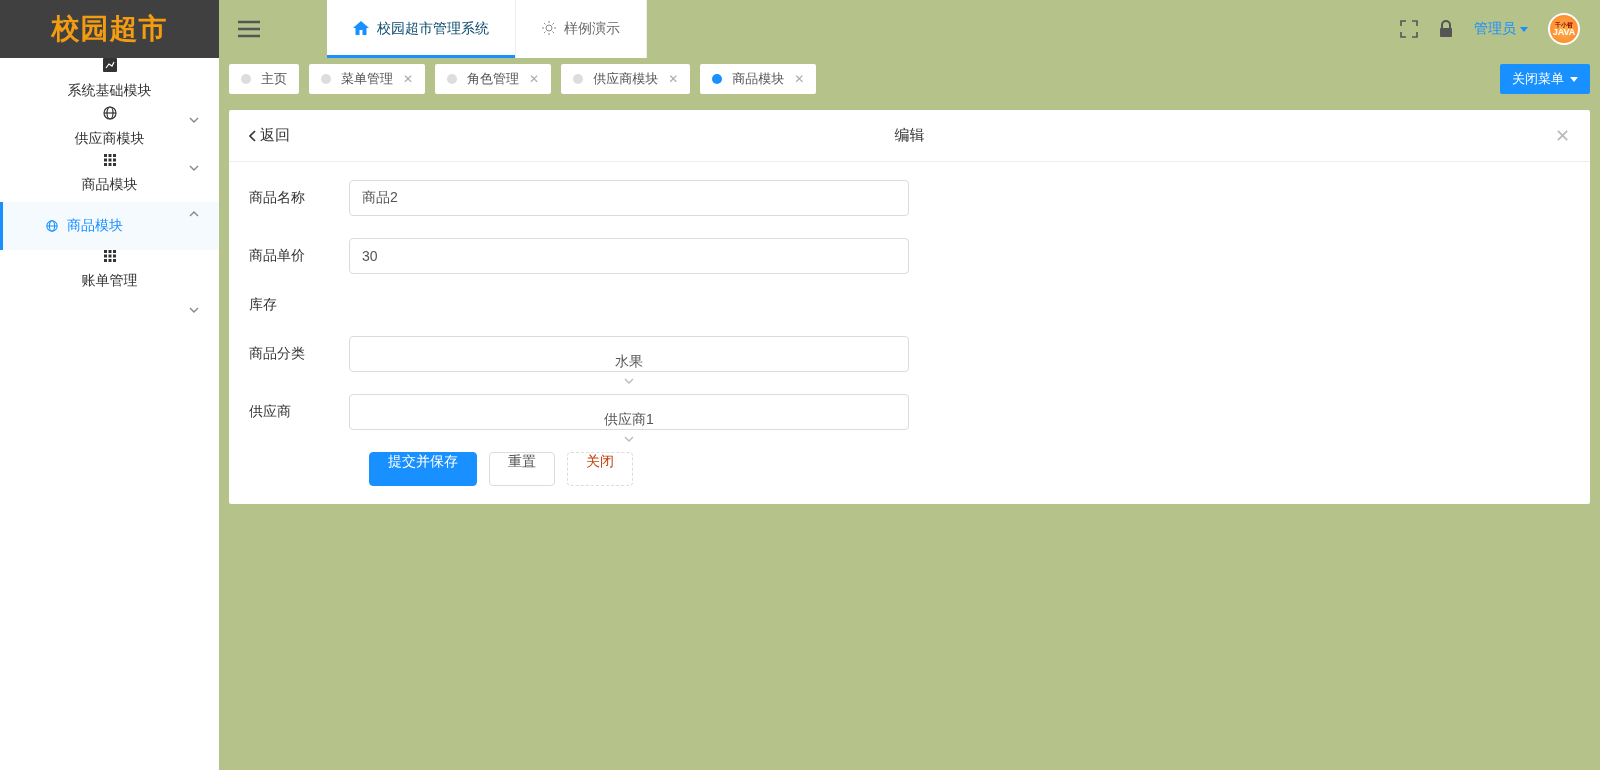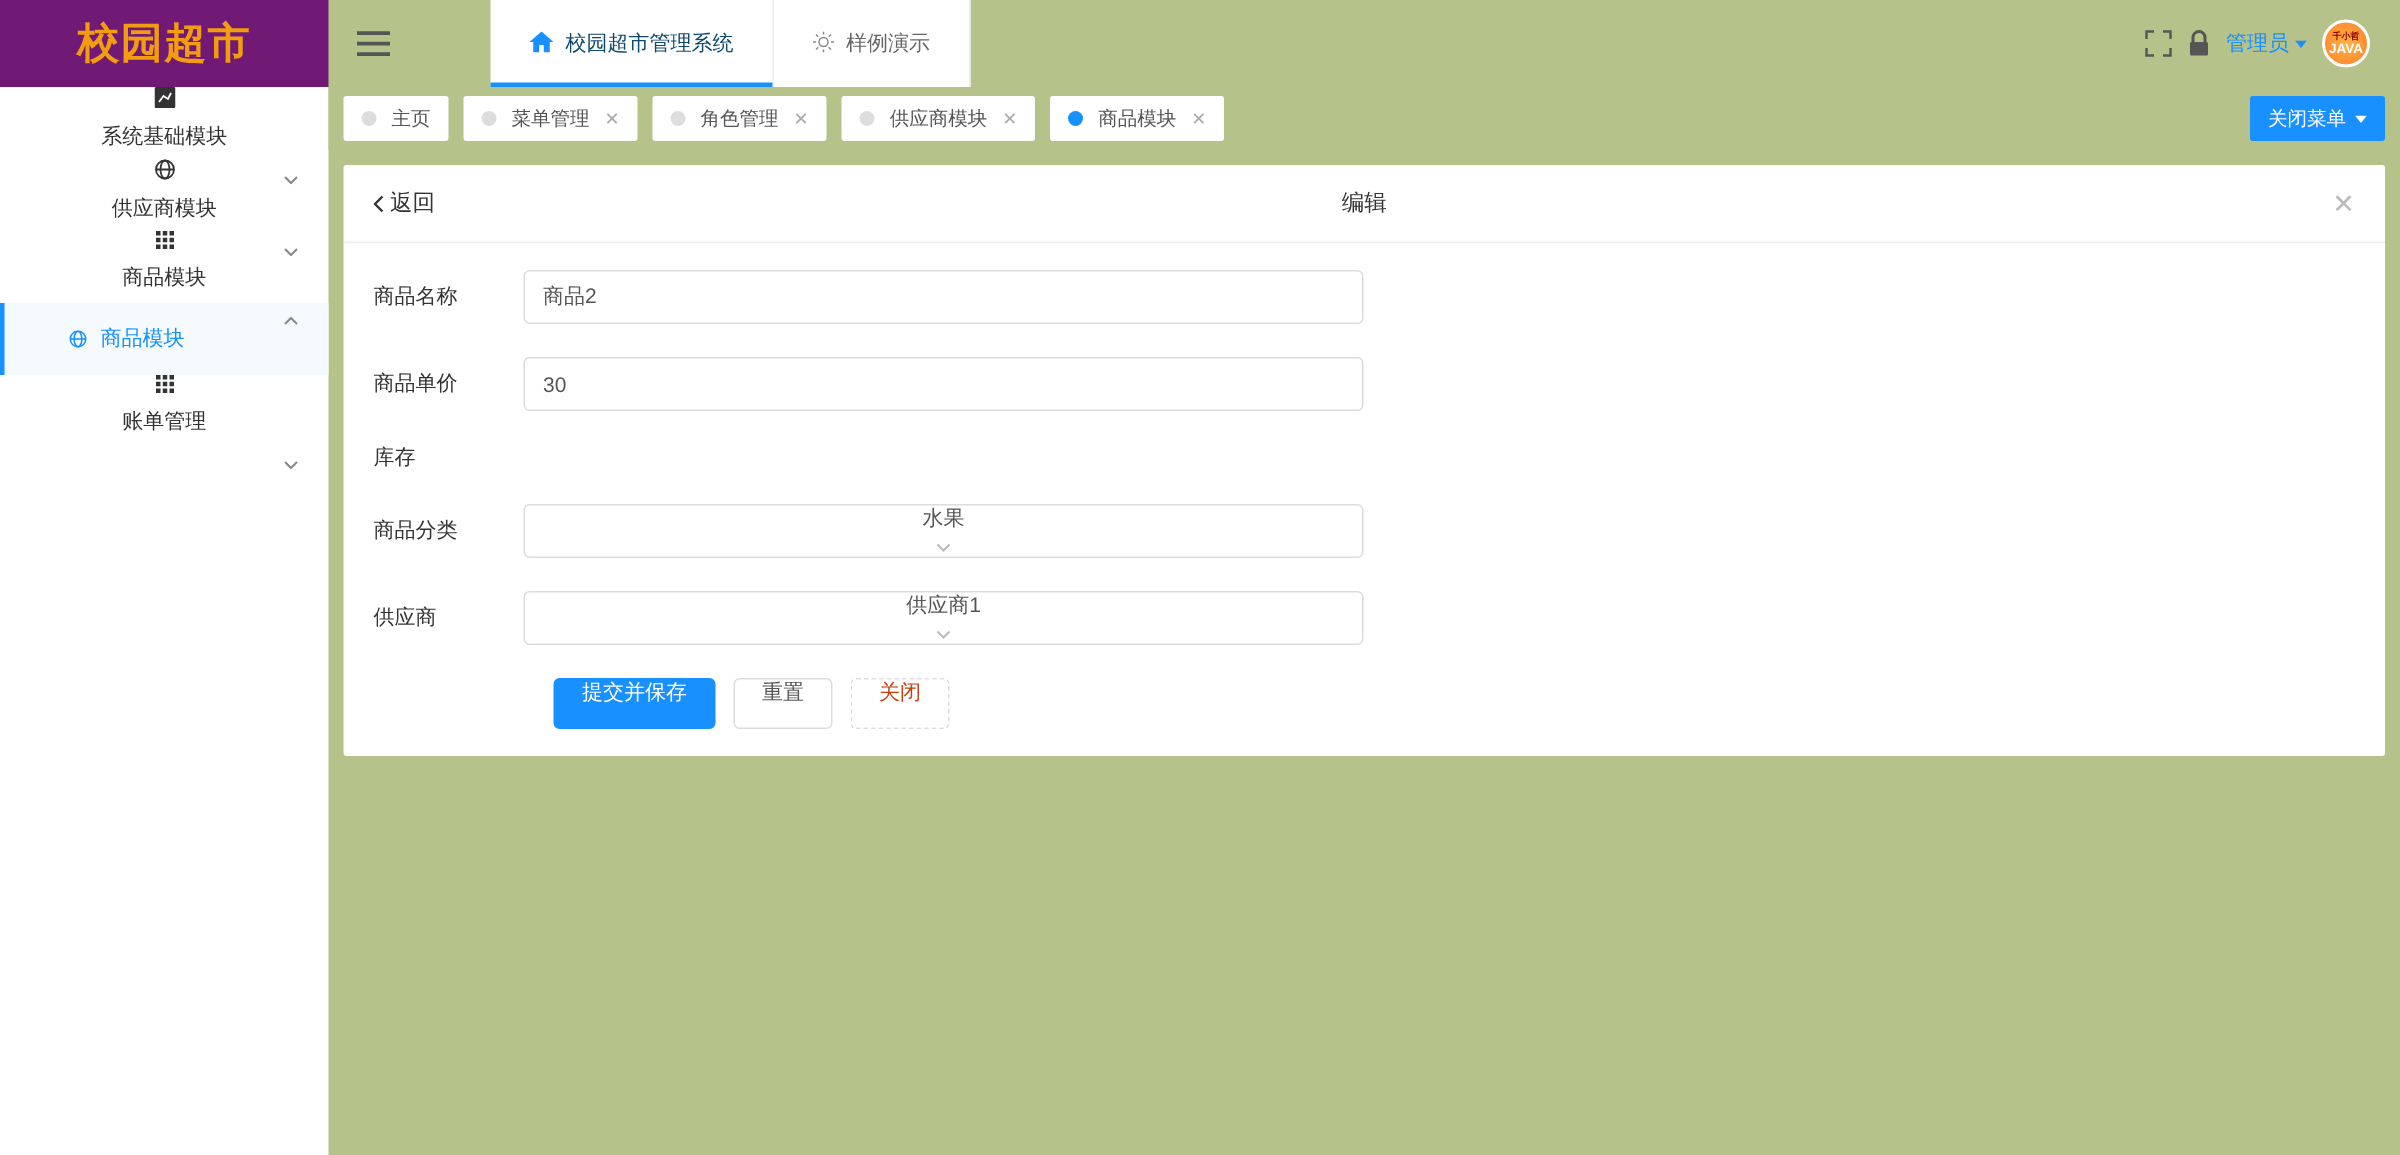--- a/index.html
+++ b/index.html
@@ -5,42 +5,42 @@
 * { box-sizing: border-box; margin: 0; padding: 0; }
 body {
   width: 1600px; height: 770px;
   font-family: "Microsoft YaHei", Arial, sans-serif;
   font-size: 14px; color: #333;
   background: #b5c28a; overflow: hidden;
 }
 
 .header { height: 58px; display: flex; align-items: stretch; }
 .logo-box {
-  width: 219px; background: #701a75;
+  width: 219px; background: #404040;
   display: flex; align-items: center; justify-content: center;
 }
 .logo-text { font-size: 28px; color: #f39c12; font-weight: 600; letter-spacing: 1px; }
 .hamburger {
   width: 60px; display: flex; align-items: center; justify-content: center;
   cursor: pointer;
 }
 .hamburger svg { stroke: #555; }
 .top-tabs { display: flex; flex: 1; align-items: stretch; }
 .top-tab {
   background: #fff; padding: 0 26px; display: flex; align-items: center;
   gap: 8px; font-size: 14px; cursor: pointer; border-right: 1px solid #eee;
   position: relative;
 }
 .top-tab.active { color: #0c4a6e; margin-left: 48px; }
 .top-tab.active::after {
   content: ""; position: absolute; left: 0; right: 0; bottom: 0; height: 3px; background: #1890ff;
 }
 .top-tab.secondary { color: #666; }
 .top-right {
-  display: flex; align-items: center; gap: 10px; padding: 0 20px;
+  display: flex; align-items: center; gap: 20px; padding: 0 20px;
 }
 .icon-btn { cursor: pointer; display: flex; align-items: center; color: #555; }
 .user-link { color: #1890ff; cursor: pointer; display: flex; align-items: center; gap: 4px; }
 .avatar {
   width: 32px; height: 32px; border-radius: 50%;
   background: radial-gradient(circle at 50% 50%, #ffb347, #ff7f2a);
   display: flex; align-items: center; justify-content: center;
   color: #fff; font-size: 9px; font-weight: bold;
   border: 2px solid #fff; flex-direction: column; line-height: 1;
 }
@@ -91,21 +91,21 @@
 }
 .back { display: inline-flex; align-items: center; gap: 4px; cursor: pointer; font-size: 15px; color: #333; }
 .card-title { position: absolute; left: 50%; transform: translateX(-50%); font-size: 15px; color: #333; }
 .card-close { margin-left: auto; color: #bbb; font-size: 18px; cursor: pointer; }
 .form { padding: 18px 0; }
 .row { display: flex; align-items: center; margin-bottom: 22px; }
 .label { width: 120px; text-align: left; padding-left: 20px; color: #333; font-size: 14px; }
 .control { width: 560px; }
 .inp, .sel {
   width: 100%; height: 36px; border: 1px solid #dcdcdc; border-radius: 4px;
-  padding: 0 12px; font-size: 14px; color: #555; background: #fff;
+  padding: 16px 12px; font-size: 14px; color: #555; background: #fff;
   display: flex; align-items: center; justify-content: space-between;
 }
 .inp { outline: none; }
 .sel { cursor: pointer; flex-direction: column; }
 .sel .chev-d { color: #bbb; }
 .actions { padding-left: 120px; margin-left: 20px; display: flex; gap: 12px; }
 .btn {
   height: 34px; padding: 0 18px; border-radius: 4px; font-size: 14px;
   display: inline-flex; justify-content: center; cursor: pointer;
 }

